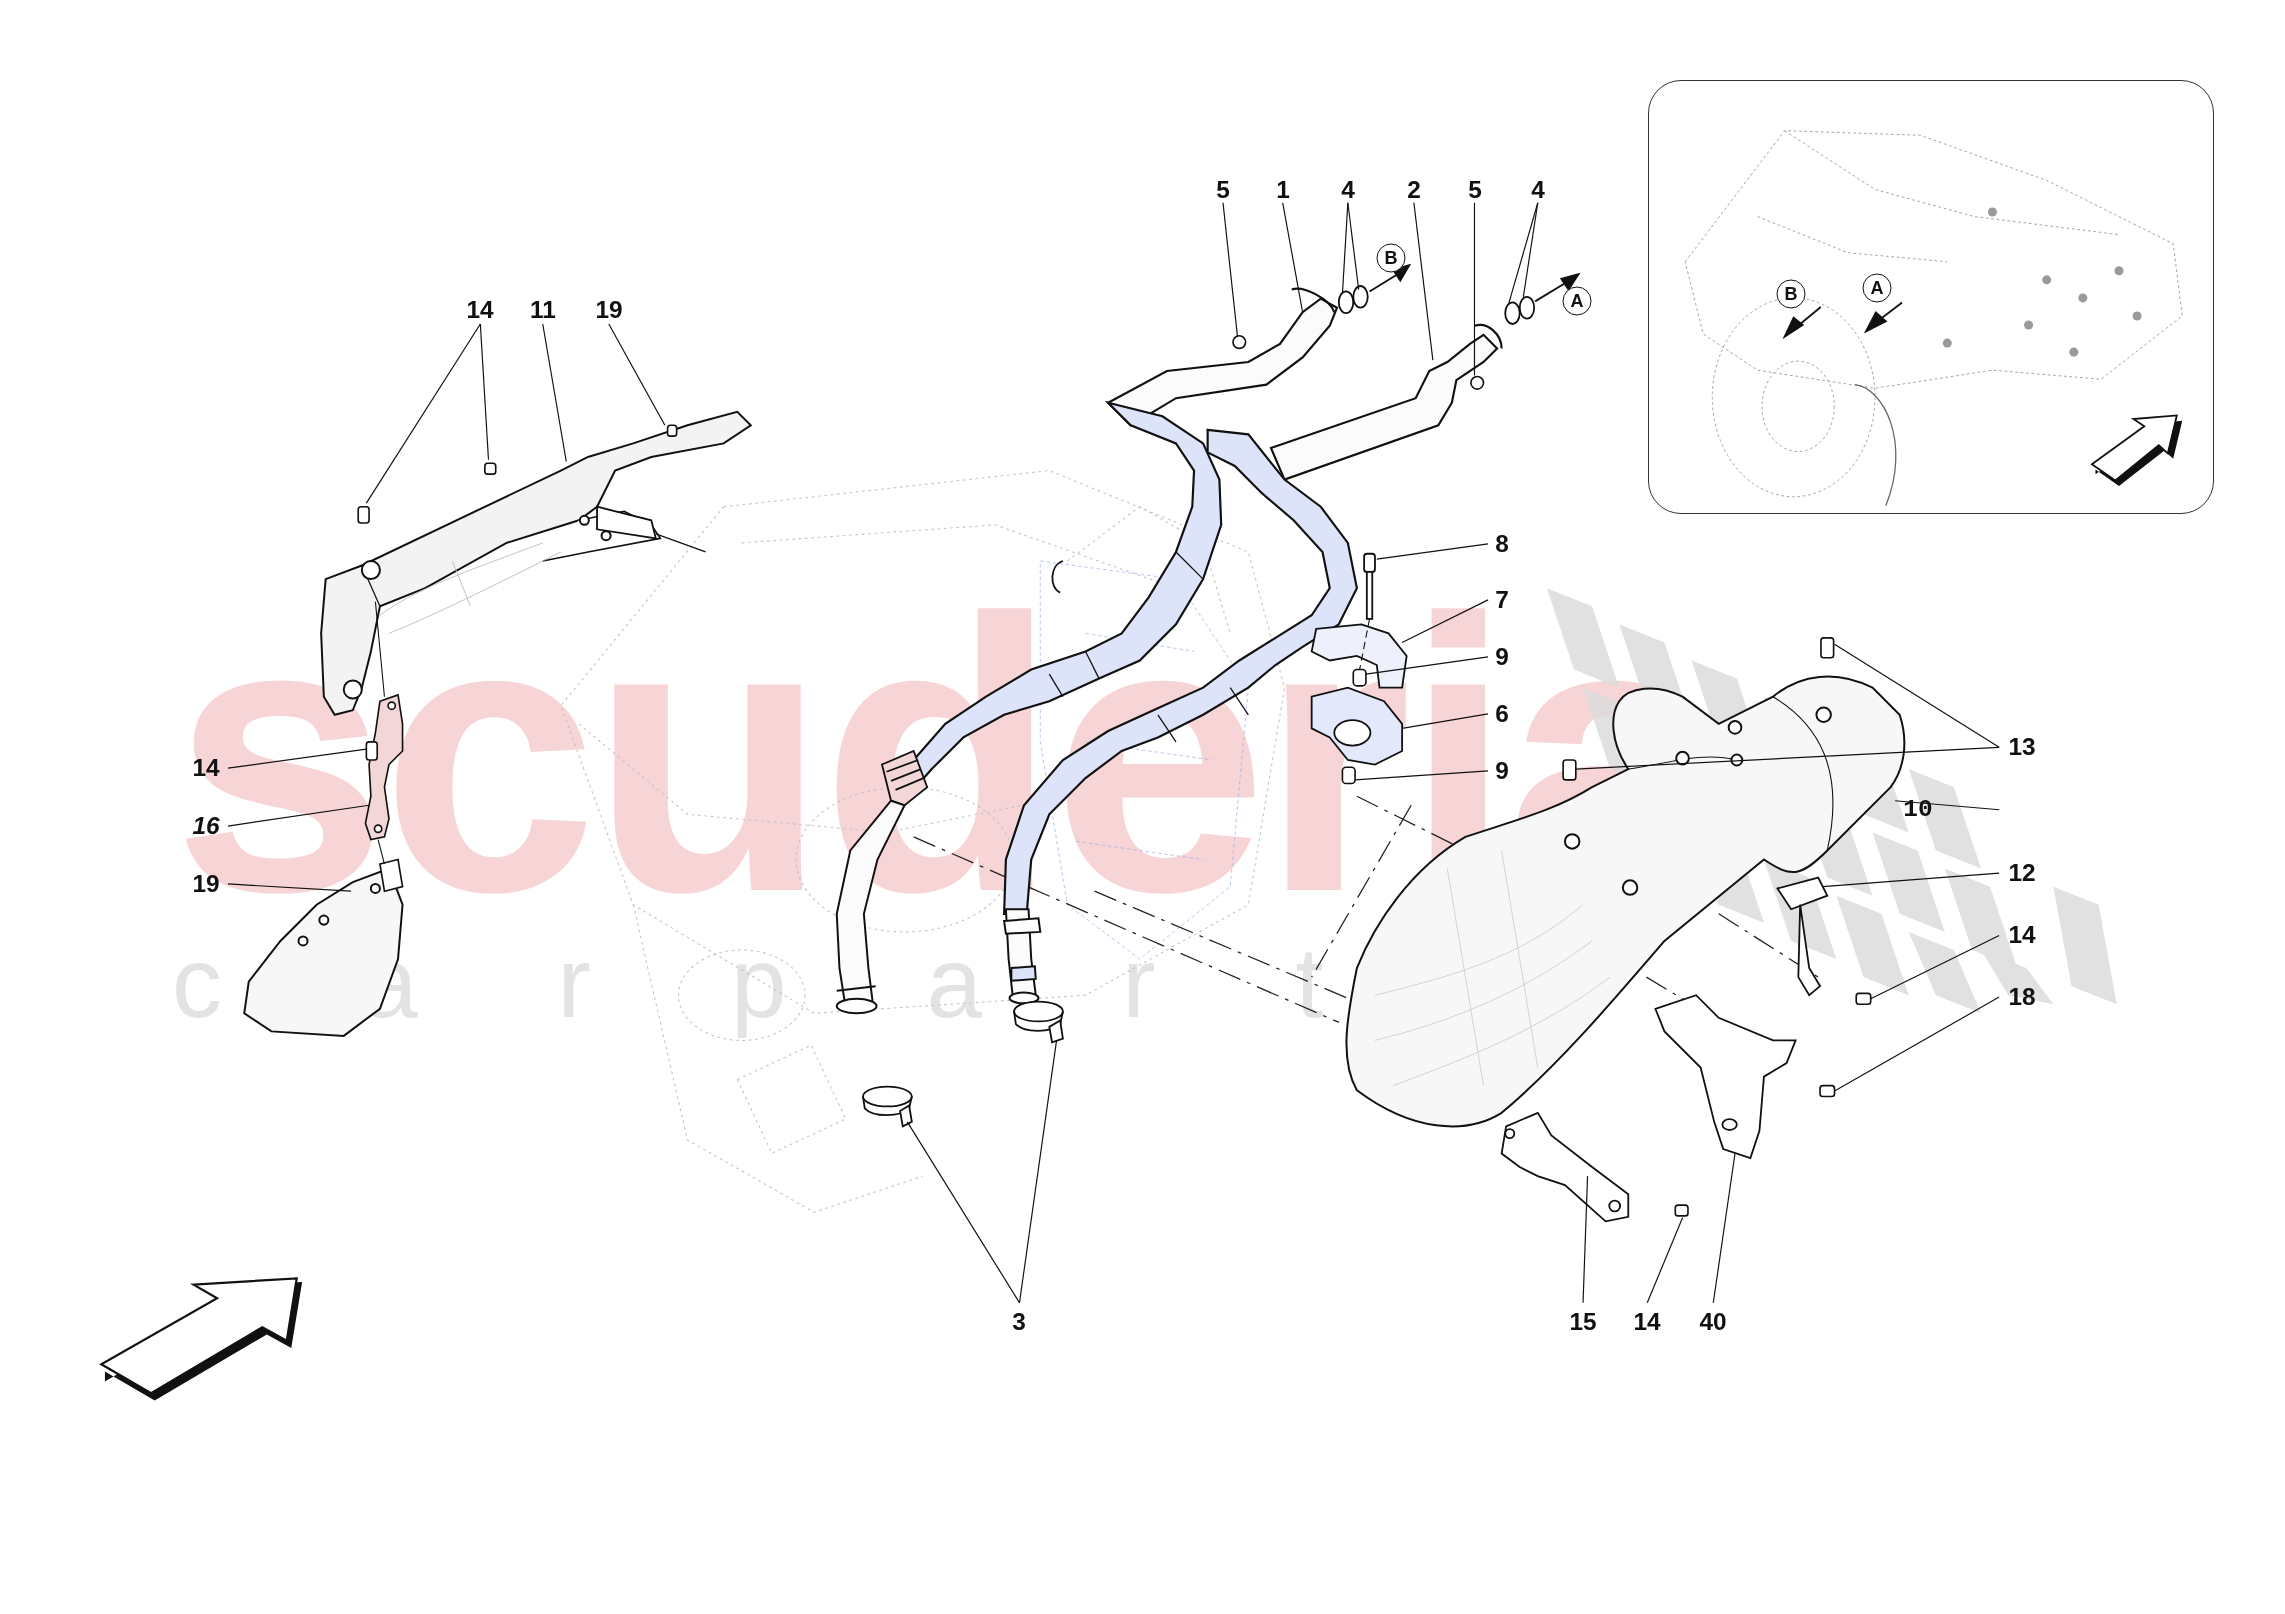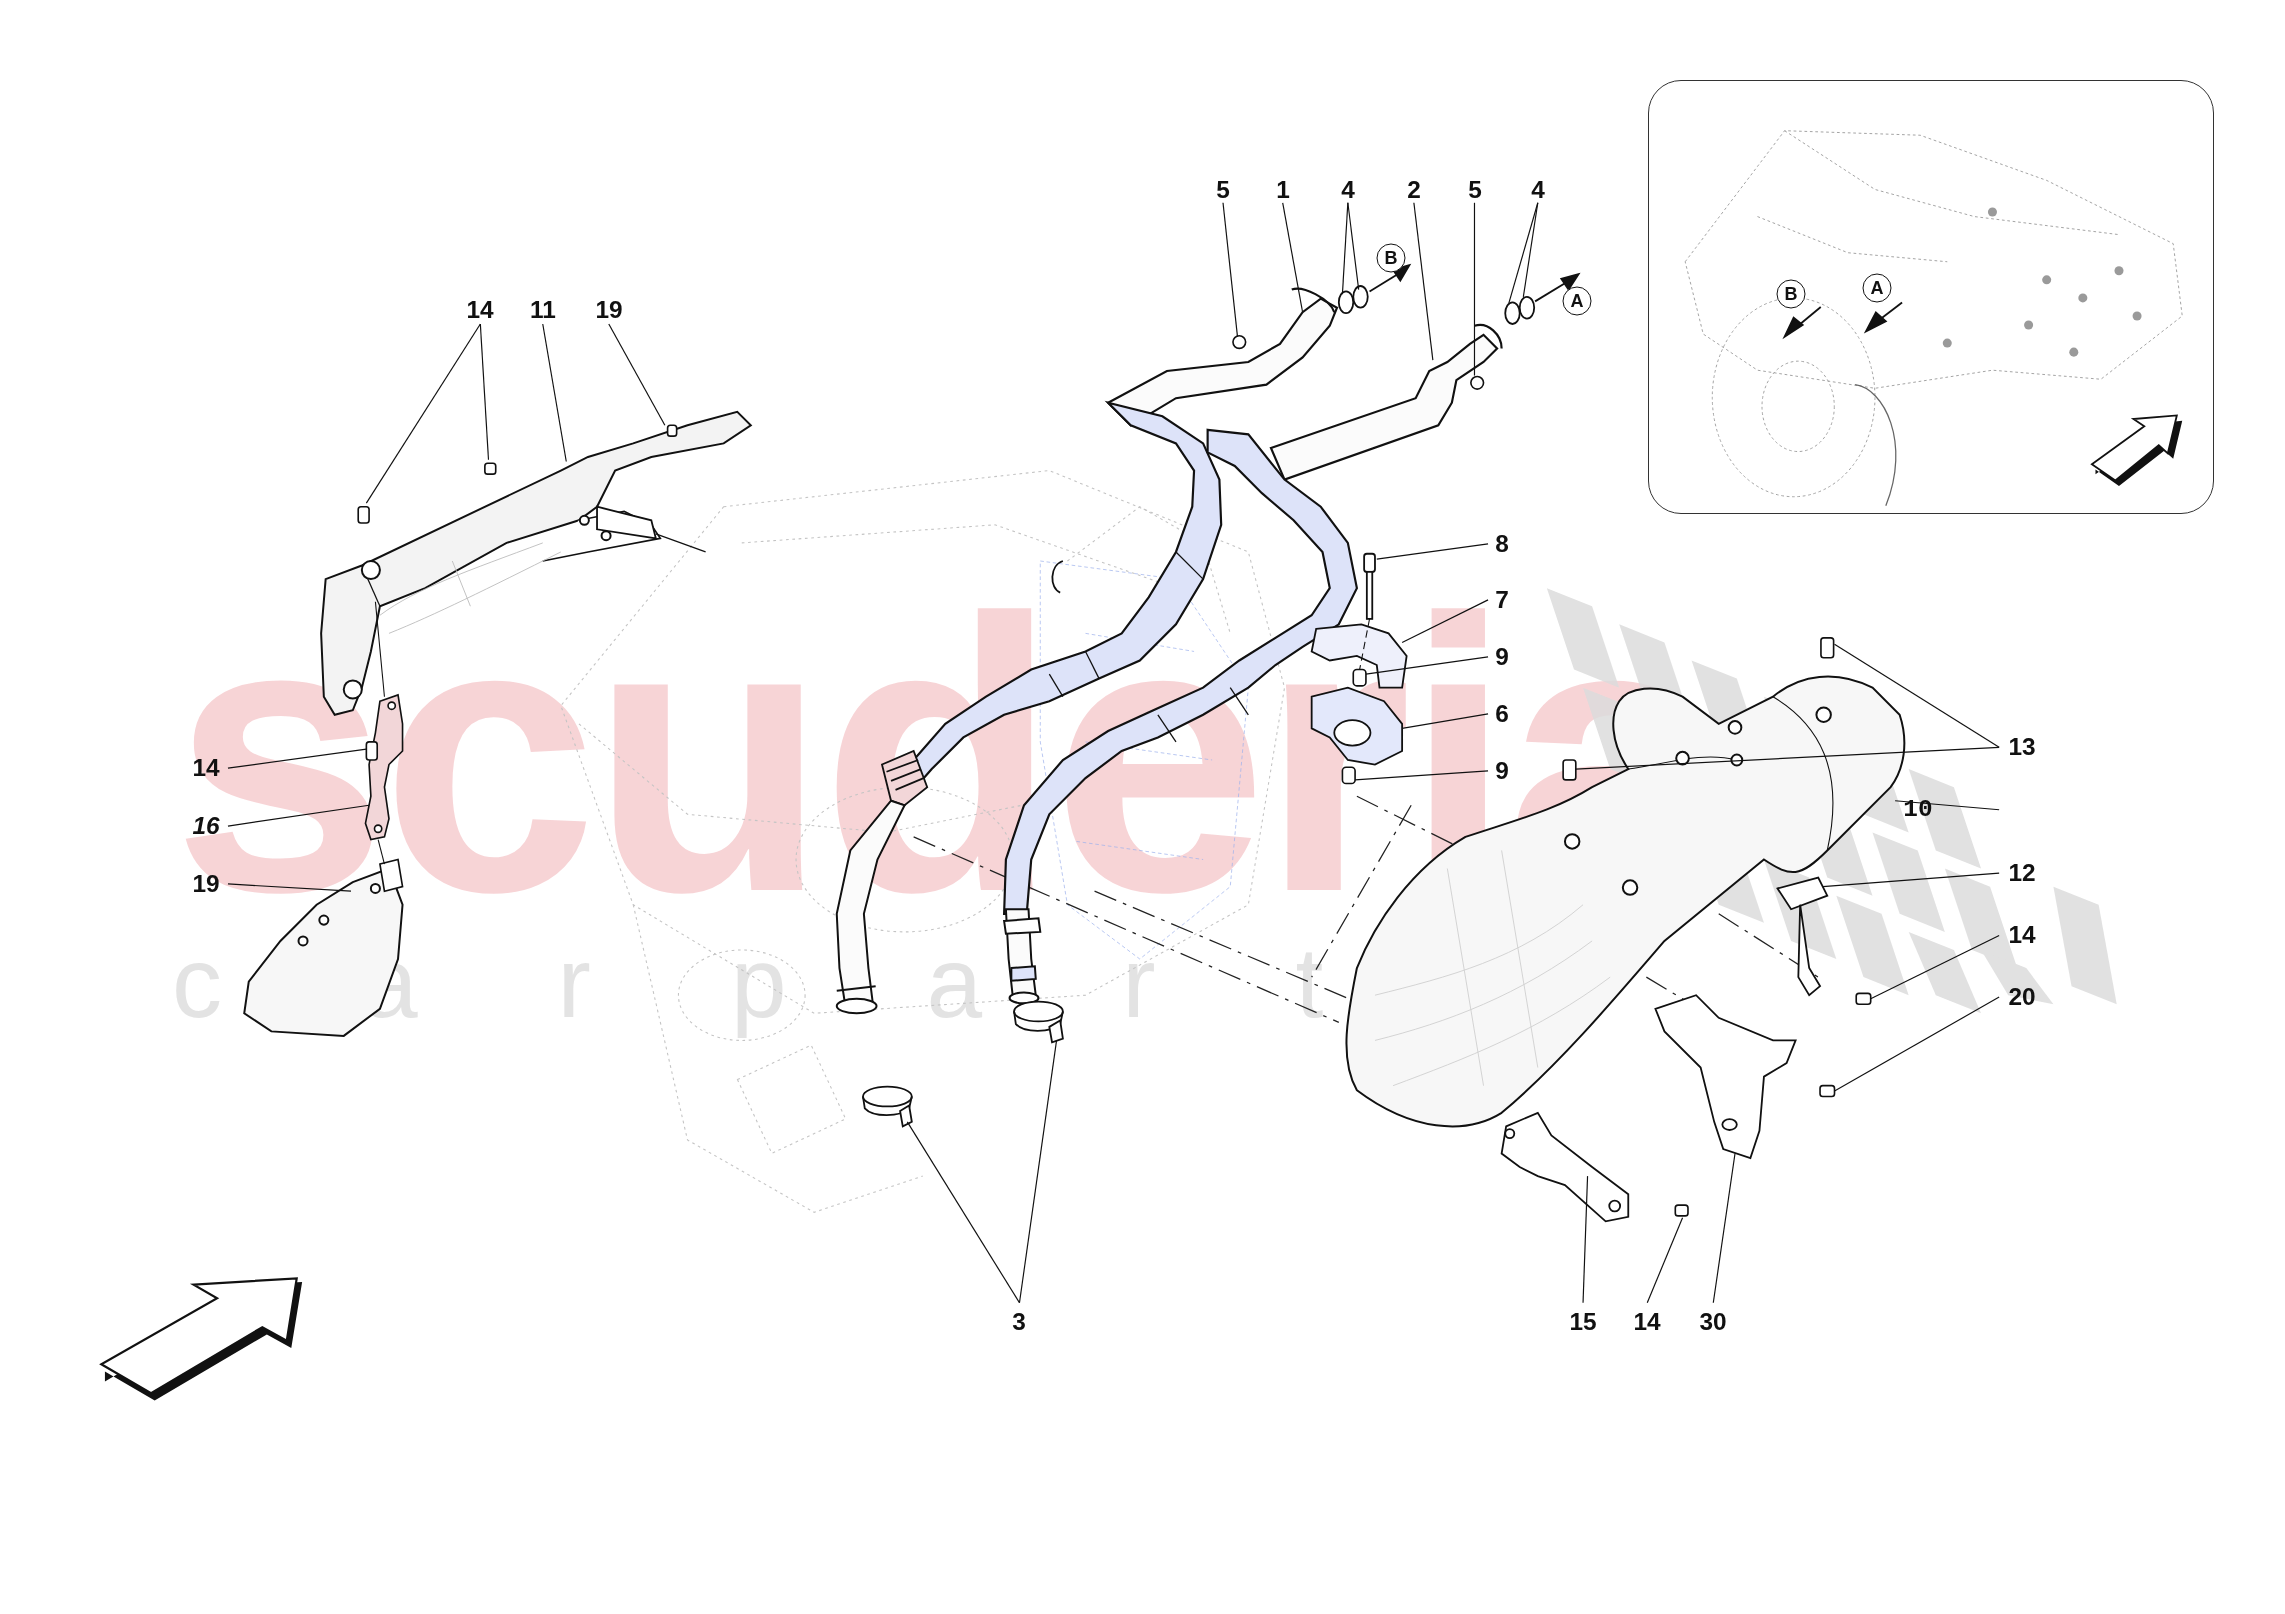--- a/index.html
+++ b/index.html
@@ -358,20 +358,20 @@
       <div class="callout" style="left: 206px; top: 884px;">19</div>
       <div class="callout" style="left: 1502px; top: 544px;">8</div>
       <div class="callout" style="left: 1502px; top: 600px;">7</div>
       <div class="callout" style="left: 1502px; top: 657px;">9</div>
       <div class="callout" style="left: 1502px; top: 714px;">6</div>
       <div class="callout" style="left: 1502px; top: 771px;">9</div>
       <div class="callout" style="left: 2022px; top: 747px; text-align: center;">13</div>
       <div class="callout" style="left: 1918px; top: 810px; font-family: Liberation Mono, monospace;">10</div>
       <div class="callout" style="left: 2022px; top: 873px;">12</div>
       <div class="callout" style="left: 2022px; top: 935px;">14</div>
-      <div class="callout" style="left: 2022px; top: 997px;">20</div>
+      <div class="callout" style="left: 2022px; top: 997px;">18</div>
       <div class="callout" style="left: 1019px; top: 1322px;">3</div>
       <div class="callout" style="left: 1583px; top: 1322px;">15</div>
       <div class="callout" style="left: 1647px; top: 1322px;">14</div>
-      <div class="callout" style="left: 1713px; top: 1322px;">30</div>
+      <div class="callout" style="left: 1713px; top: 1322px;">40</div>
     </div>
 </div>
 
 
 </body></html>

